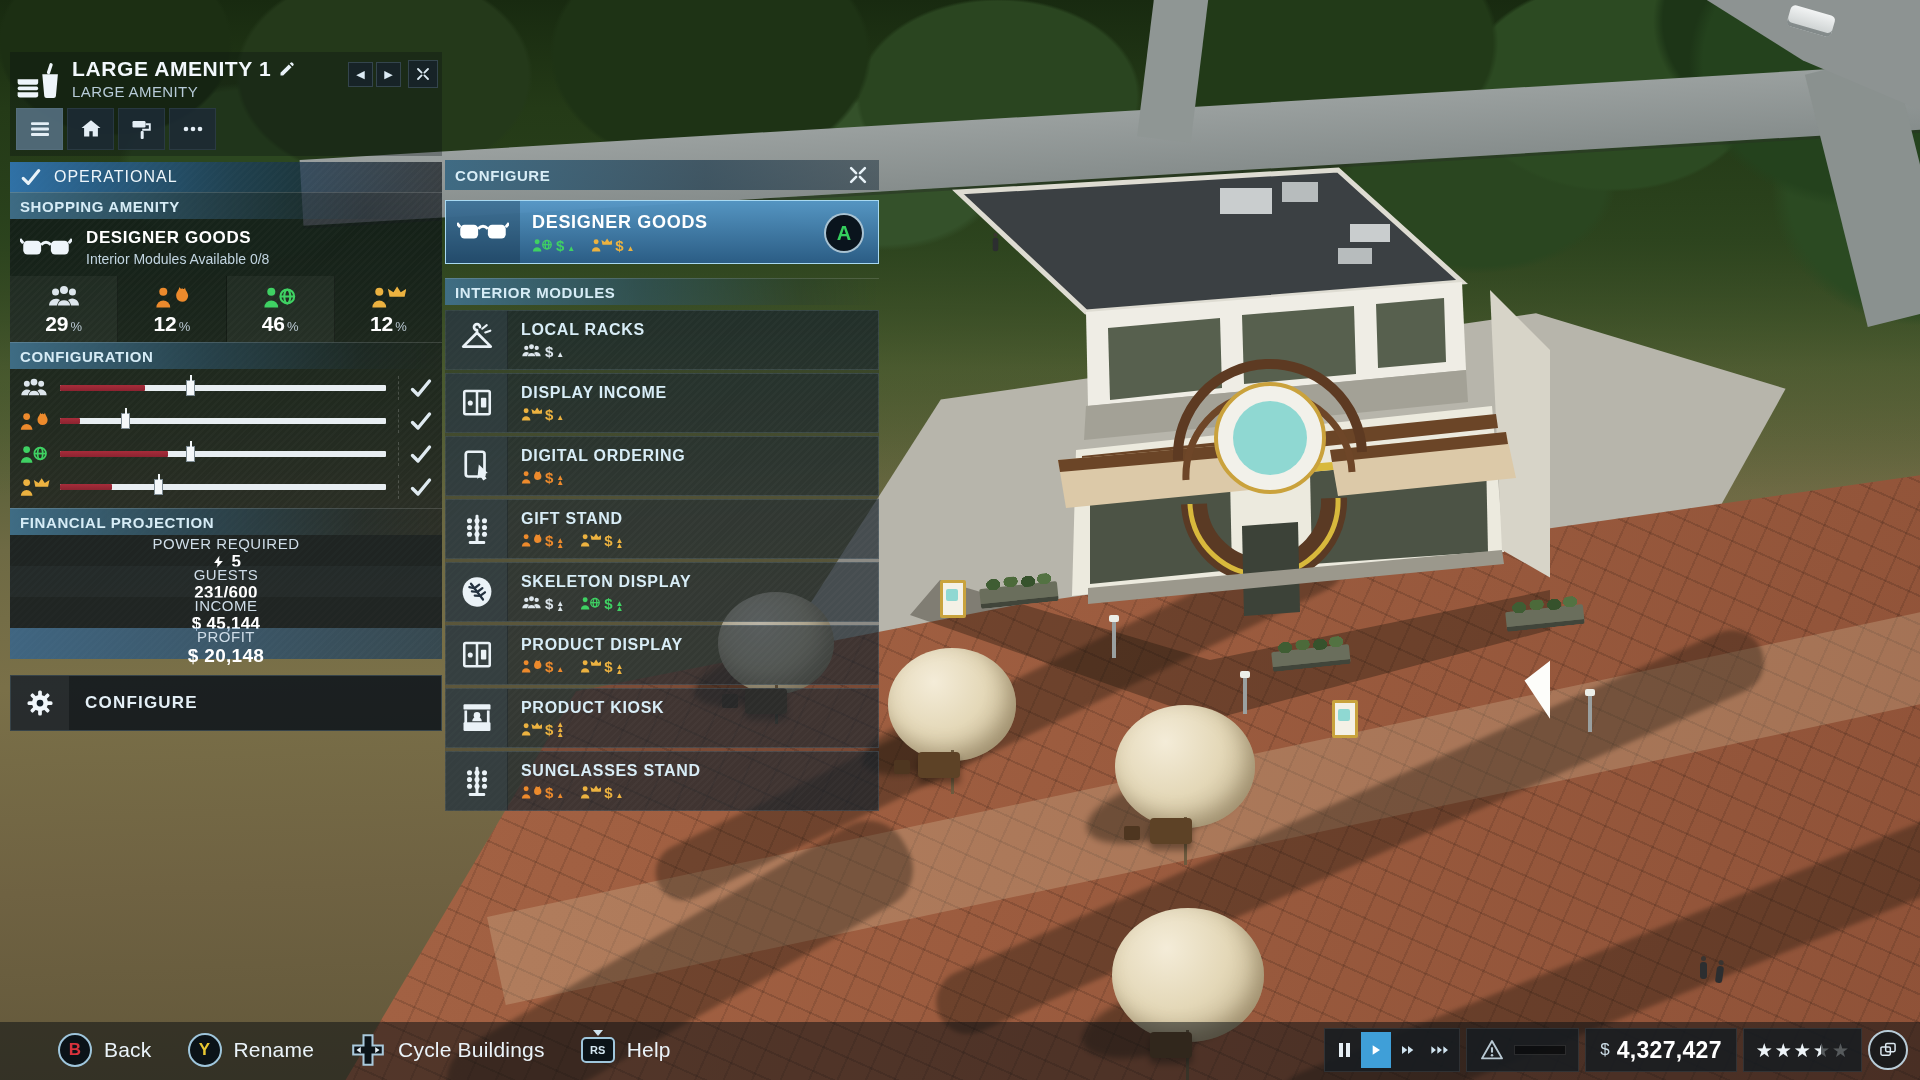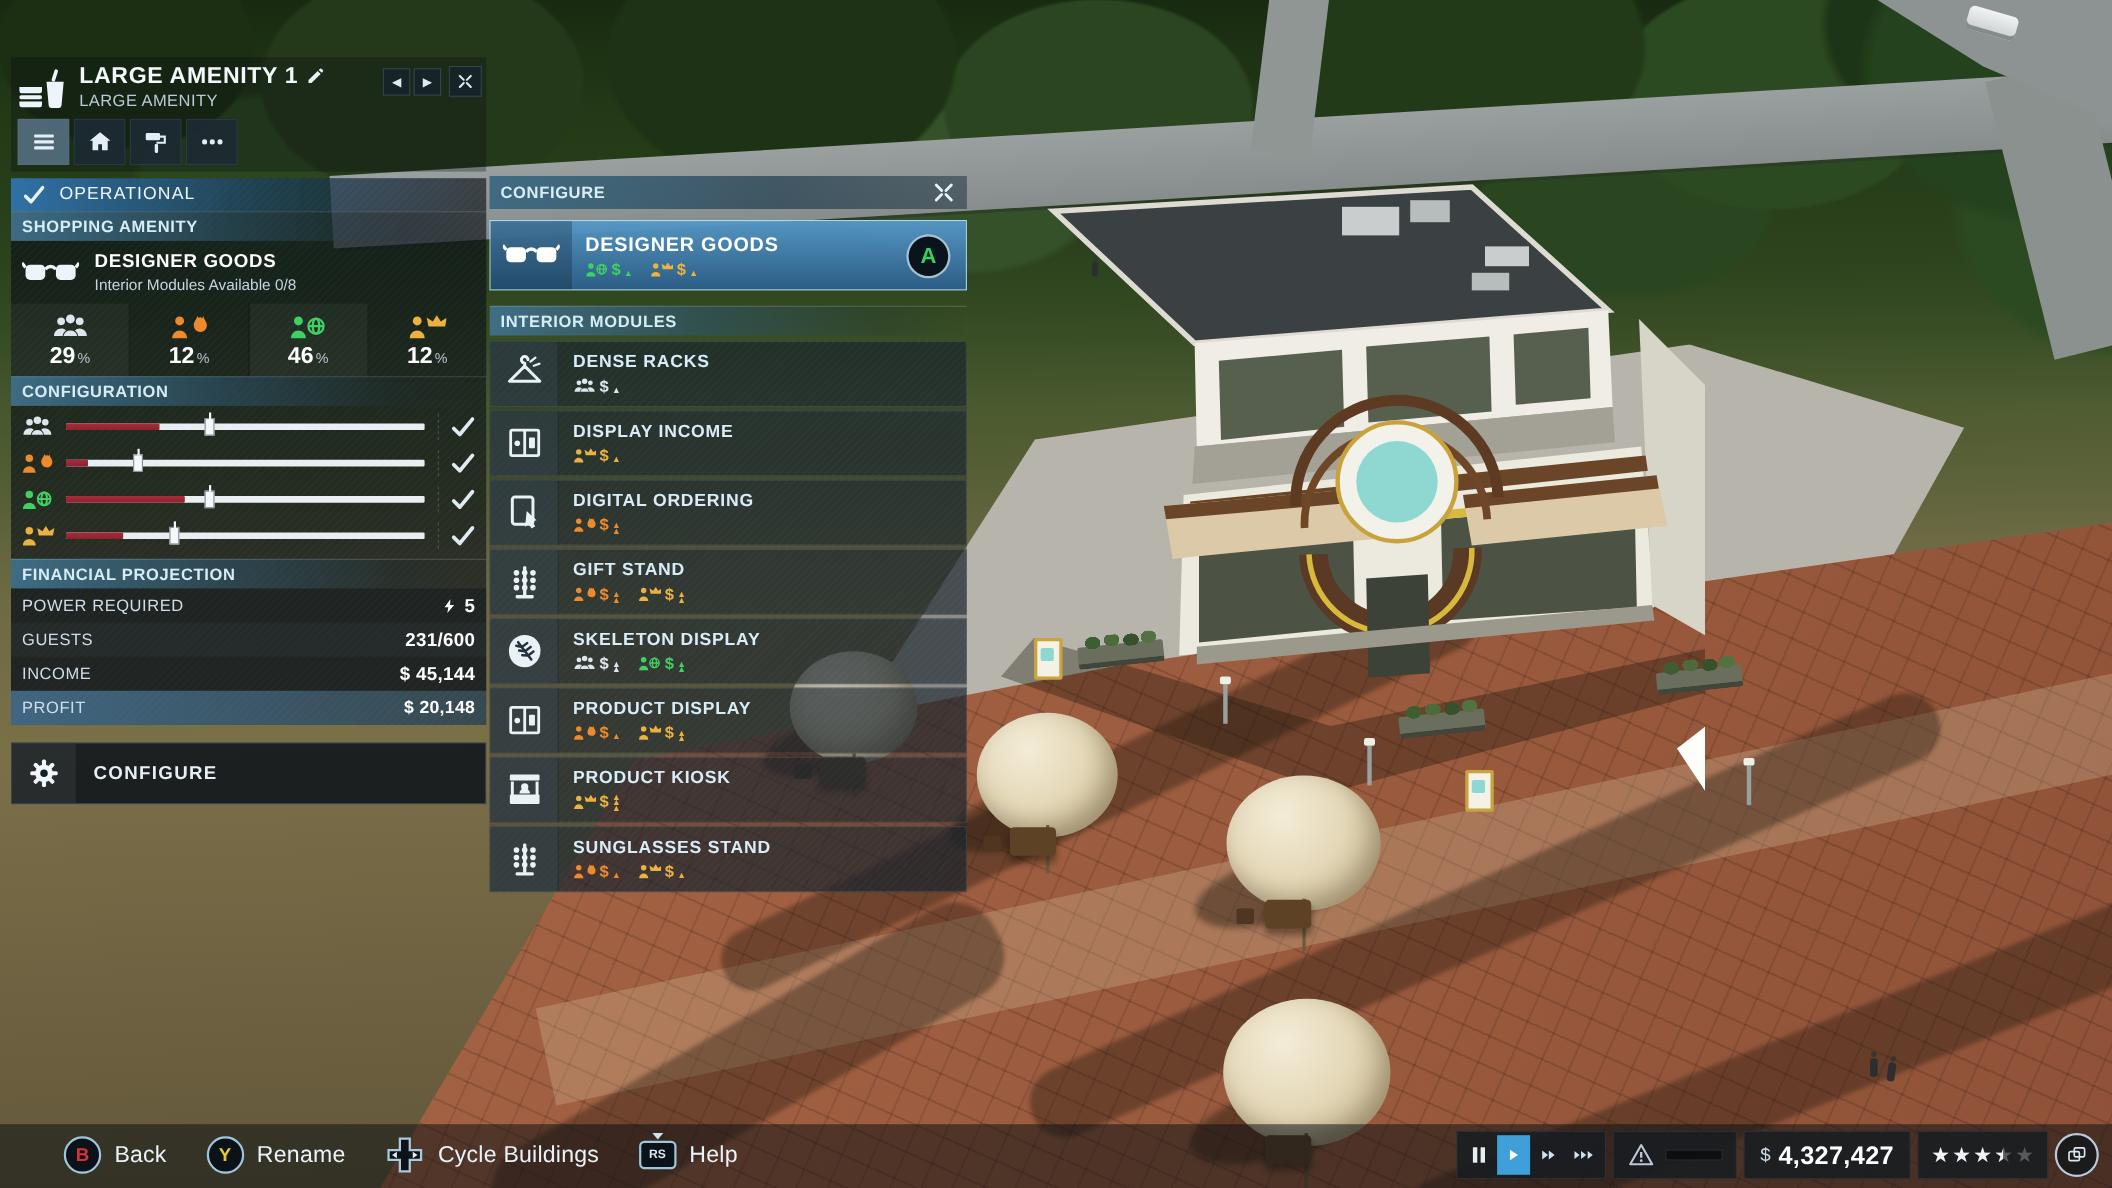--- a/index.html
+++ b/index.html
@@ -123,25 +123,25 @@
   .sliders{padding:6px 8px 8px 8px;display:flex;flex-direction:column;gap:7px;}
   .srow{display:flex;align-items:center;height:26px;}
   .sl-ic{width:32px;height:22px;flex:none;margin-right:10px;}
   .sl-track{position:relative;flex:1;height:6px;background:#e8eef2;border-radius:1px;margin-right:12px;}
   .sl-red{position:absolute;left:0;top:0;height:100%;background:linear-gradient(180deg,#a72c3a,#8c2330);border-radius:1px;}
   .sl-thumb{position:absolute;top:-5px;width:9px;height:16px;margin-left:-4px;background:#f4f8fa;border:1px solid #7e8c94;}
   .sl-thumb::before{content:"";position:absolute;left:3px;top:-6px;width:2px;height:6px;background:#f4f8fa;}
   .sl-chk{width:26px;height:24px;color:#dfeaf1;border-left:1px dashed rgba(255,255,255,.18);padding-left:9px;box-sizing:content-box;}
   .fin-rows{display:flex;flex-direction:column;}
   .fin-row{height:31px;display:flex;align-items:center;justify-content:space-between;padding:0 10px;
-     background:rgba(16,25,32,.45);font-size:15px;letter-spacing:.5px;color:#cfdde8;}
+     background:rgba(16,25,32,.45);font-size:15px;letter-spacing:.5px;color:#cfdde8;flex-direction:column;}
   .fin-row:nth-child(even){background:rgba(26,38,47,.45);}
   .fin-row .fval{display:flex;align-items:center;gap:6px;font-size:17px;font-weight:800;color:#fff;letter-spacing:.3px;}
   .fin-row.hl{background:linear-gradient(90deg,rgba(74,134,184,.62),rgba(74,134,184,.28));}
-  .fin-row.hl .fval{font-size:16px;}
+  .fin-row.hl .fval{font-size:19px;}
   .bolt-ic{width:15px;height:20px;color:#fff;}
   .cfg-btn{margin-top:16px;height:56px;display:flex;align-items:center;background:rgba(14,21,27,.88);
      border:1px solid rgba(130,160,180,.28);cursor:pointer;}
   .cfg-btn .gearwell{width:58px;height:100%;display:flex;align-items:center;justify-content:center;background:rgba(255,255,255,.06);}
   .gear-ic{width:30px;height:30px;color:#f0f6fa;}
   .cfg-btn .cfg-lbl{font-size:17px;font-weight:800;letter-spacing:1.2px;color:#e4eff6;margin-left:16px;}
 
   
   .cpanel{position:absolute;left:445px;top:160px;width:434px;color:#e8f2f8;}
   .cp-head{height:30px;display:flex;align-items:center;justify-content:space-between;padding:0 10px;
@@ -691,21 +691,21 @@
     <div class="sec-h mods-h">INTERIOR MODULES</div>
 
     <div class="mod-list">
       <div class="mod-row">
         <span class="mod-iconwell">
             <svg class="ic mod-ic">
               <use href="#i-hanger" xlink:href="#i-hanger"></use>
             </svg>
           </span>
         <span class="mod-tx">
-            <div class="mod-name">DENSE RACKS</div>
+            <div class="mod-name">LOCAL RACKS</div>
         <div class="mod-tags">
               <span class="tag t-general">
                 <svg class="tic ic">
                   <use href="#i-int-general" xlink:href="#i-int-general"></use>
                 </svg>
                 <span class="tdol">$</span>
                 <span class="tarr n1">
                   <i>▲</i>
                 </span>
               </span>

